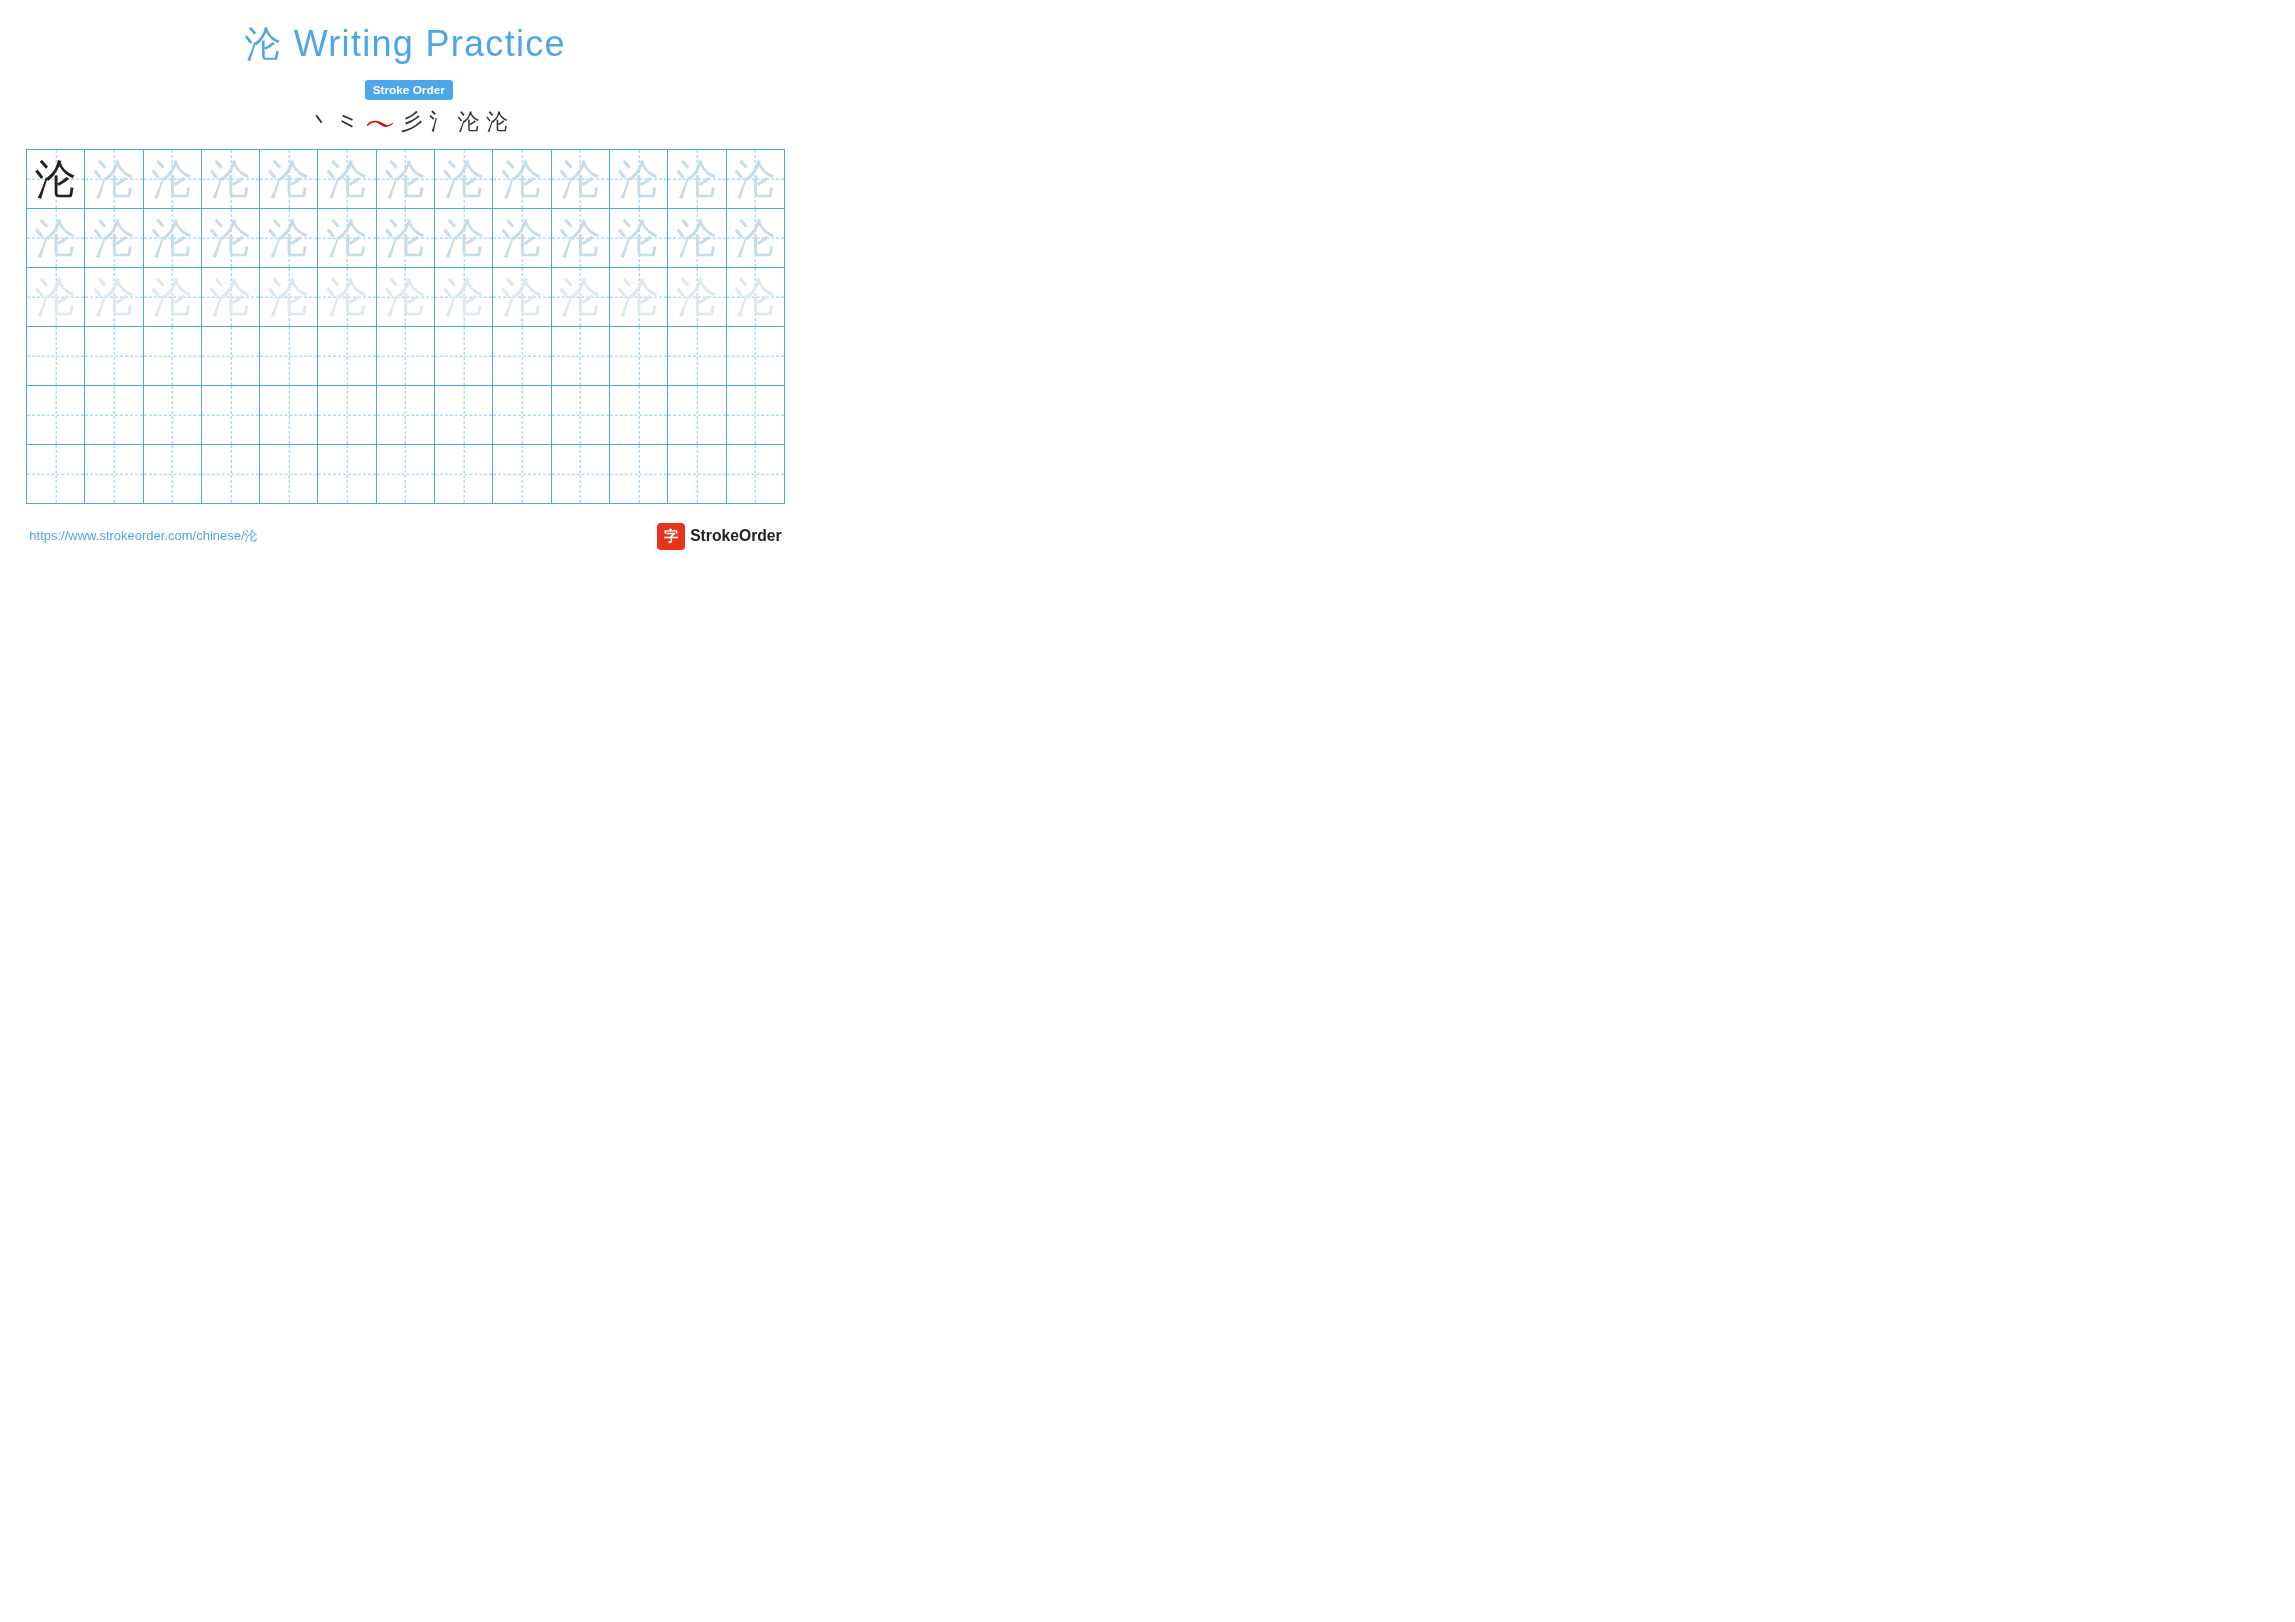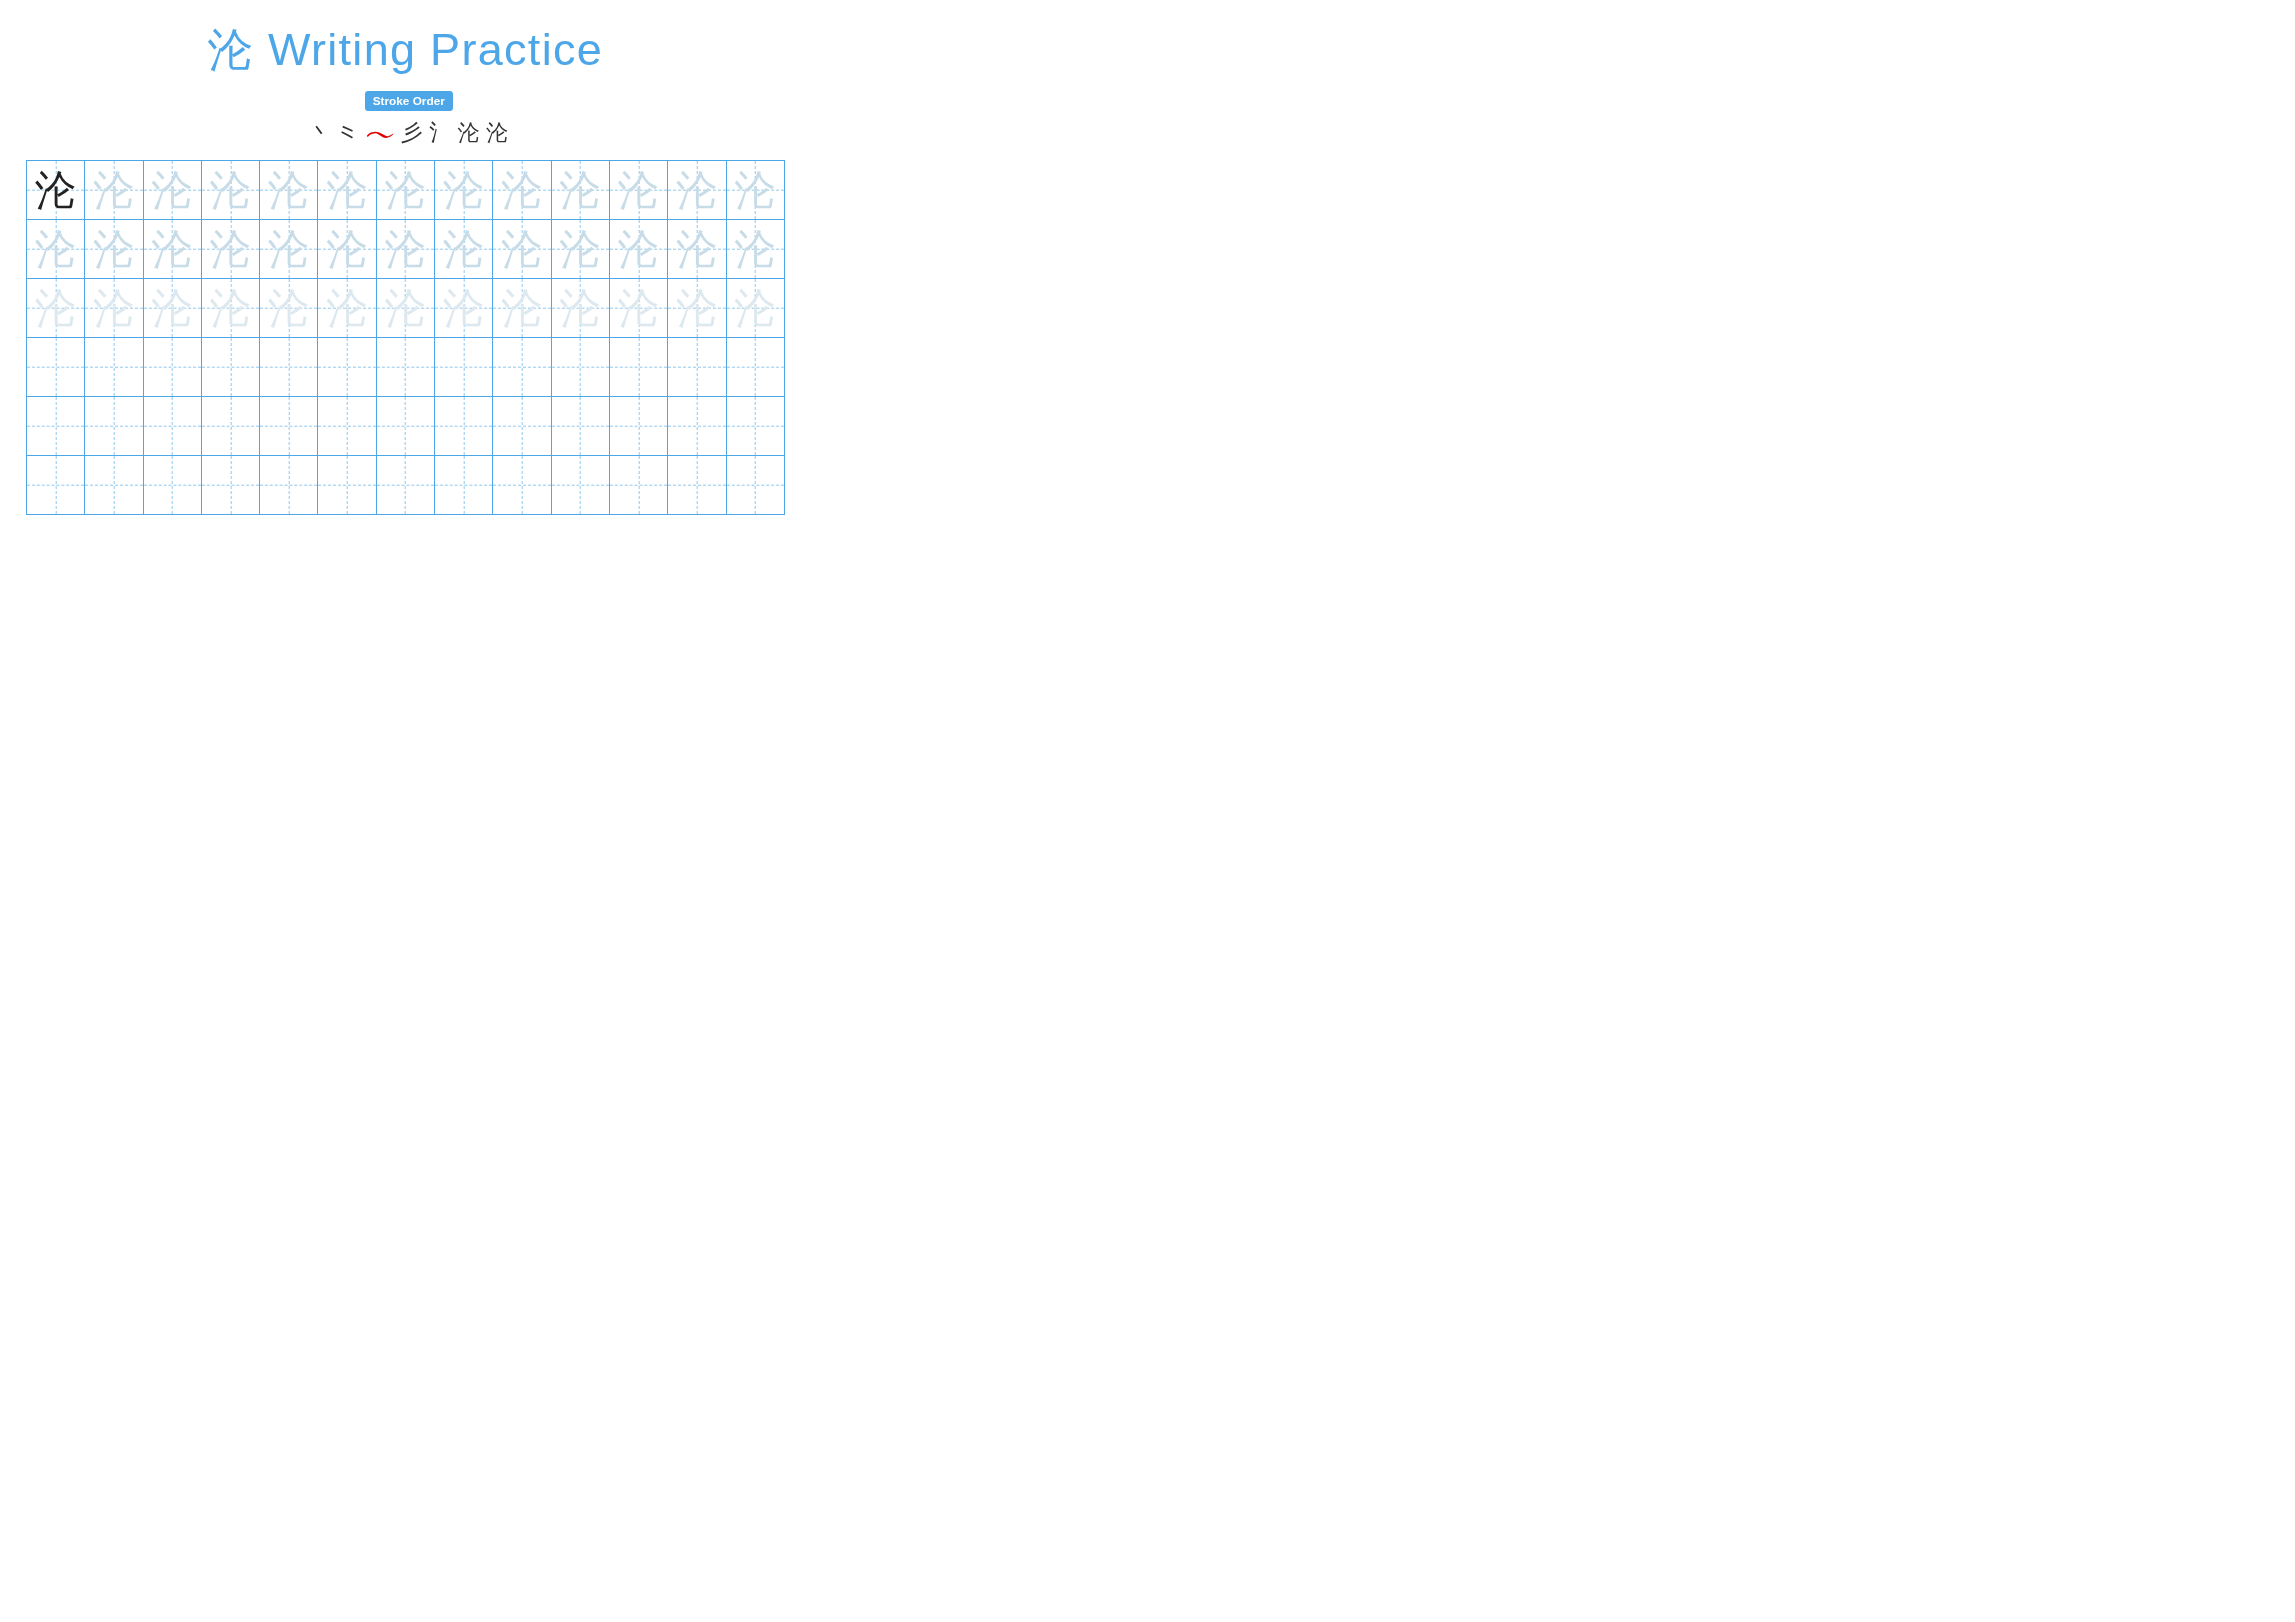--- a/index.html
+++ b/index.html
@@ -16,21 +16,21 @@
     .page {
       width: 811px;
       min-height: 575px;
       background: #fff;
       padding: 19.6px 26px 19.6px 26px;
       position: relative;
     }
 
     .title {
       text-align: center;
-      font-size: 45px;
+      font-size: 36px;
       font-weight: 400;
       color: #4da6e8;
       margin-bottom: 11.8px;
       font-family: 'Arial', sans-serif;
       letter-spacing: 1.3px;
     }
 
     .title .char {
       font-family: serif;
     }
@@ -293,15 +293,22 @@
         <td></td>
         <td></td>
         <td></td>
         <td></td>
         <td></td>
         <td></td>
       </tr>
     </tbody>
   </table>
 
+  <div class="footer">
+    <a class="footer-url" href="#">https://www.strokeorder.com/chinese/沦</a>
+    <div class="footer-logo">
+      <div class="footer-logo-icon">字</div>
+      <span class="footer-logo-text">StrokeOrder</span>
+    </div>
+  </div>
 
 </div>
 
 
 </body></html>

